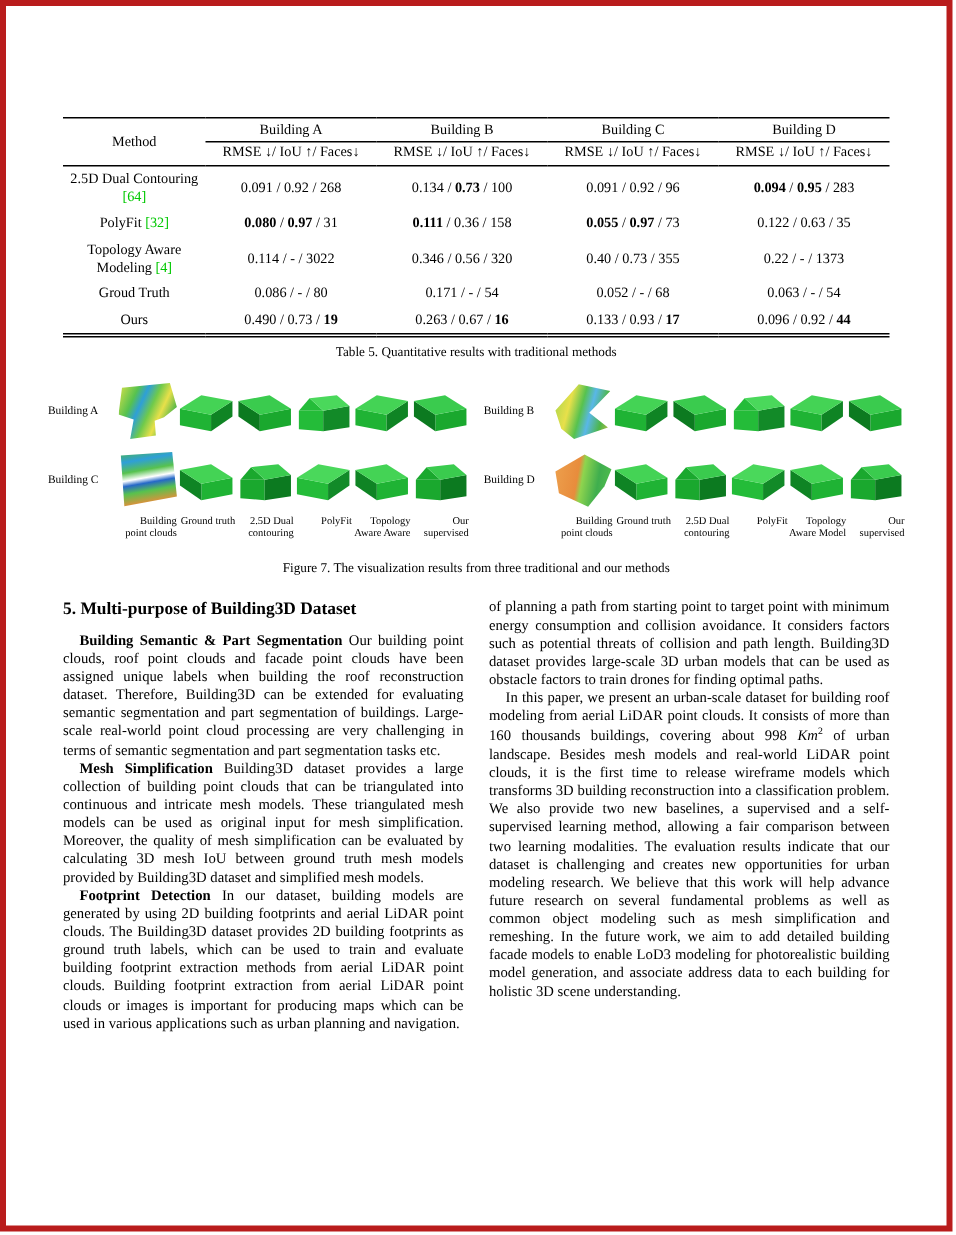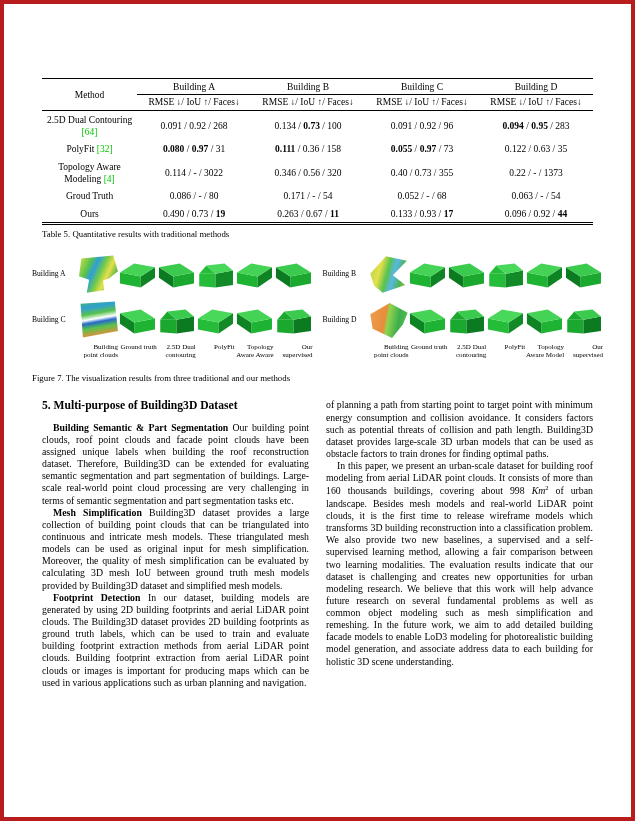--- a/index.html
+++ b/index.html
@@ -9,21 +9,21 @@
   
   .table-block{margin:74px 38px 0 38px;}
   table{width:100%;border-collapse:collapse;border-top:1.6px solid #000;border-bottom:3px double #000;font-size:9.5px;}
   th{font-weight:normal;}
   th.b-h{border-bottom:1px solid #000;padding:3px 0 2px 0;}
   th.method-h{border-bottom:1.6px solid #000;}
   th.sub-h{border-bottom:1.6px solid #000;padding:2px 0 3px 0;white-space:nowrap;}
   tbody td{text-align:center;padding:2.5px 1px;line-height:1.3;}
   td.method-c{padding:2.5px 4px;}
   .ref{color:#00c800;}
-  .caption{font-size:8.8px;margin-top:4px;}
+  .caption{text-align:center;font-size:8.8px;margin-top:4px;}
 
   
   .figure-block{margin:12px 28px 0 28px;}
   .fig-groups{display:flex;gap:10px;}
   .fig-group{flex:1;min-width:0;}
   .fig-row{display:flex;align-items:center;height:46px;}
   .fig-row.fig-labels{height:24px;align-items:flex-start;}
   .fig-rowlabel{width:47px;flex:none;font-size:7.6px;line-height:1.1;}
   .fig-cell{flex:1;min-width:0;height:44px;display:flex;align-items:center;justify-content:center;}
   .fig-collabel{flex:1;min-width:0;font-size:7px;line-height:1.15;text-align:right;}
@@ -99,21 +99,21 @@
           <tr>
             <td class="method-c">Groud Truth</td>
             <td>0.086 / - / 80</td>
             <td>0.171 / - / 54</td>
             <td>0.052 / - / 68</td>
             <td>0.063 / - / 54</td>
           </tr>
           <tr>
             <td class="method-c">Ours</td>
             <td>0.490 / 0.73 / <b>19</b></td>
-            <td>0.263 / 0.67 / <b>11</b></td>
+            <td>0.263 / 0.67 / <b>16</b></td>
             <td>0.133 / 0.93 / <b>17</b></td>
             <td>0.096 / 0.92 / <b>44</b></td>
           </tr>
         </tbody>
       </table>
     <div class="caption">Table 5. Quantitative results with traditional methods</div>
   </div>
 
   <div class="figure-block">
     <div id="figure-groups" class="fig-groups">

